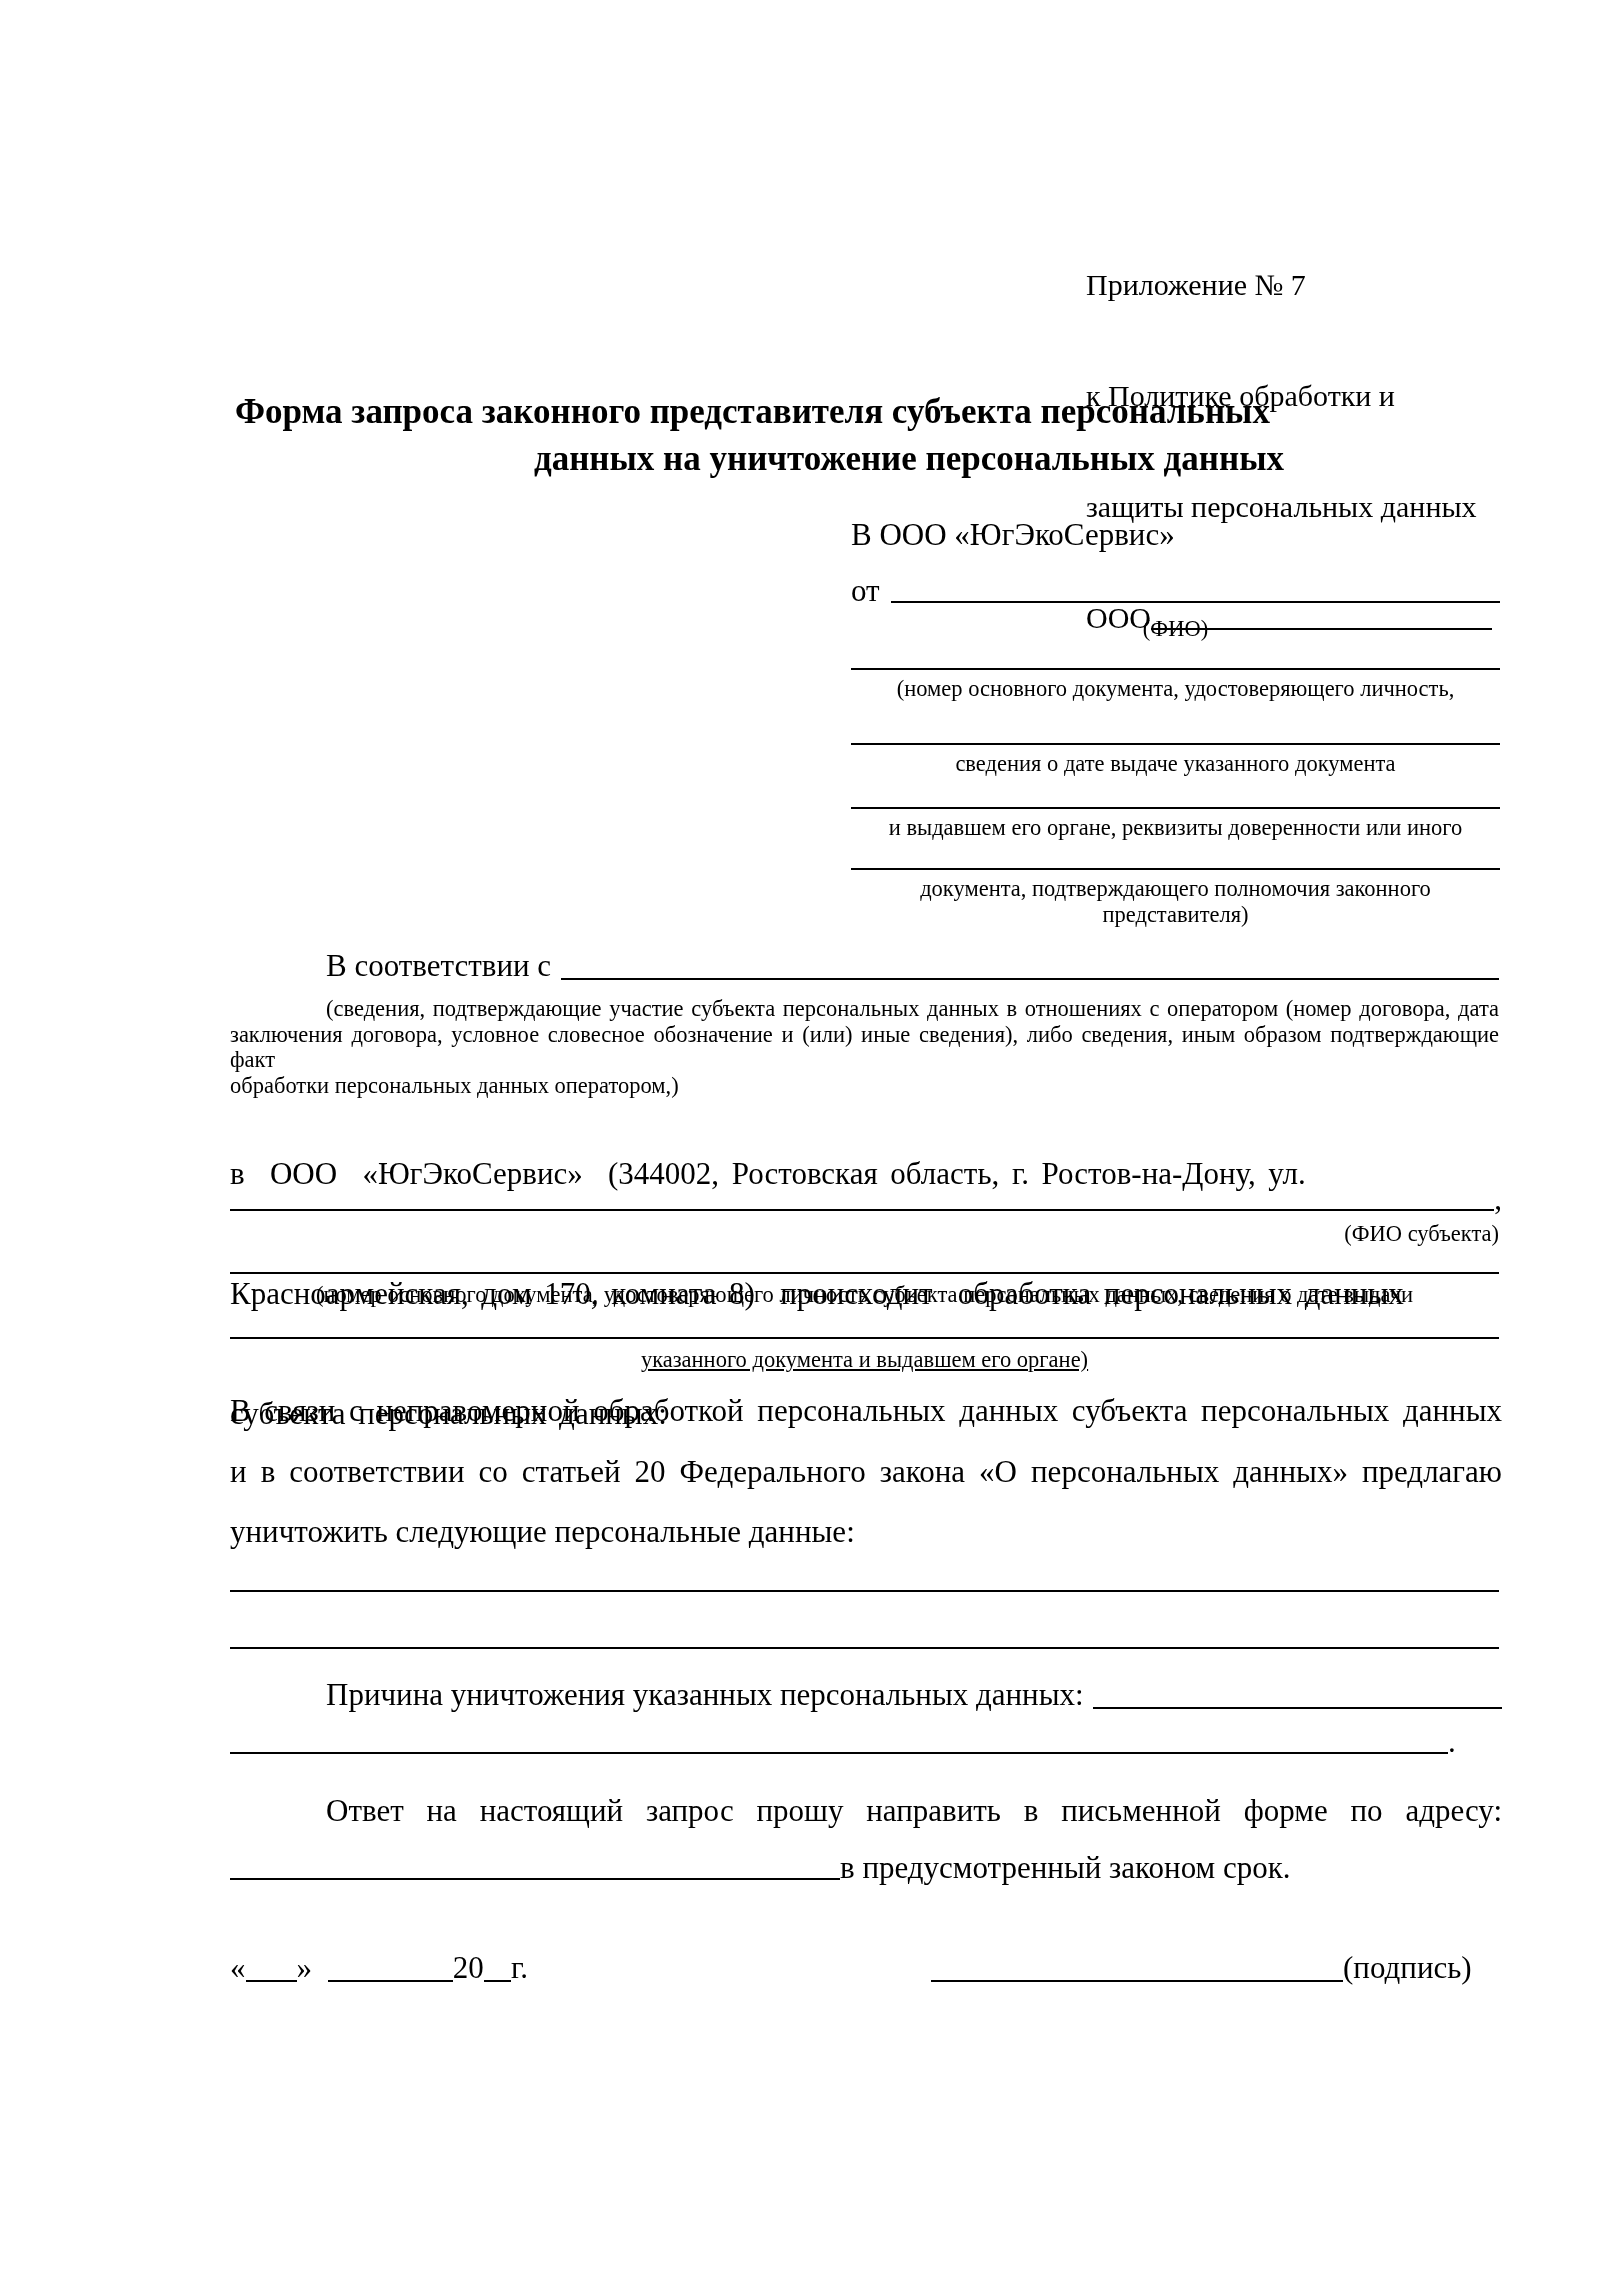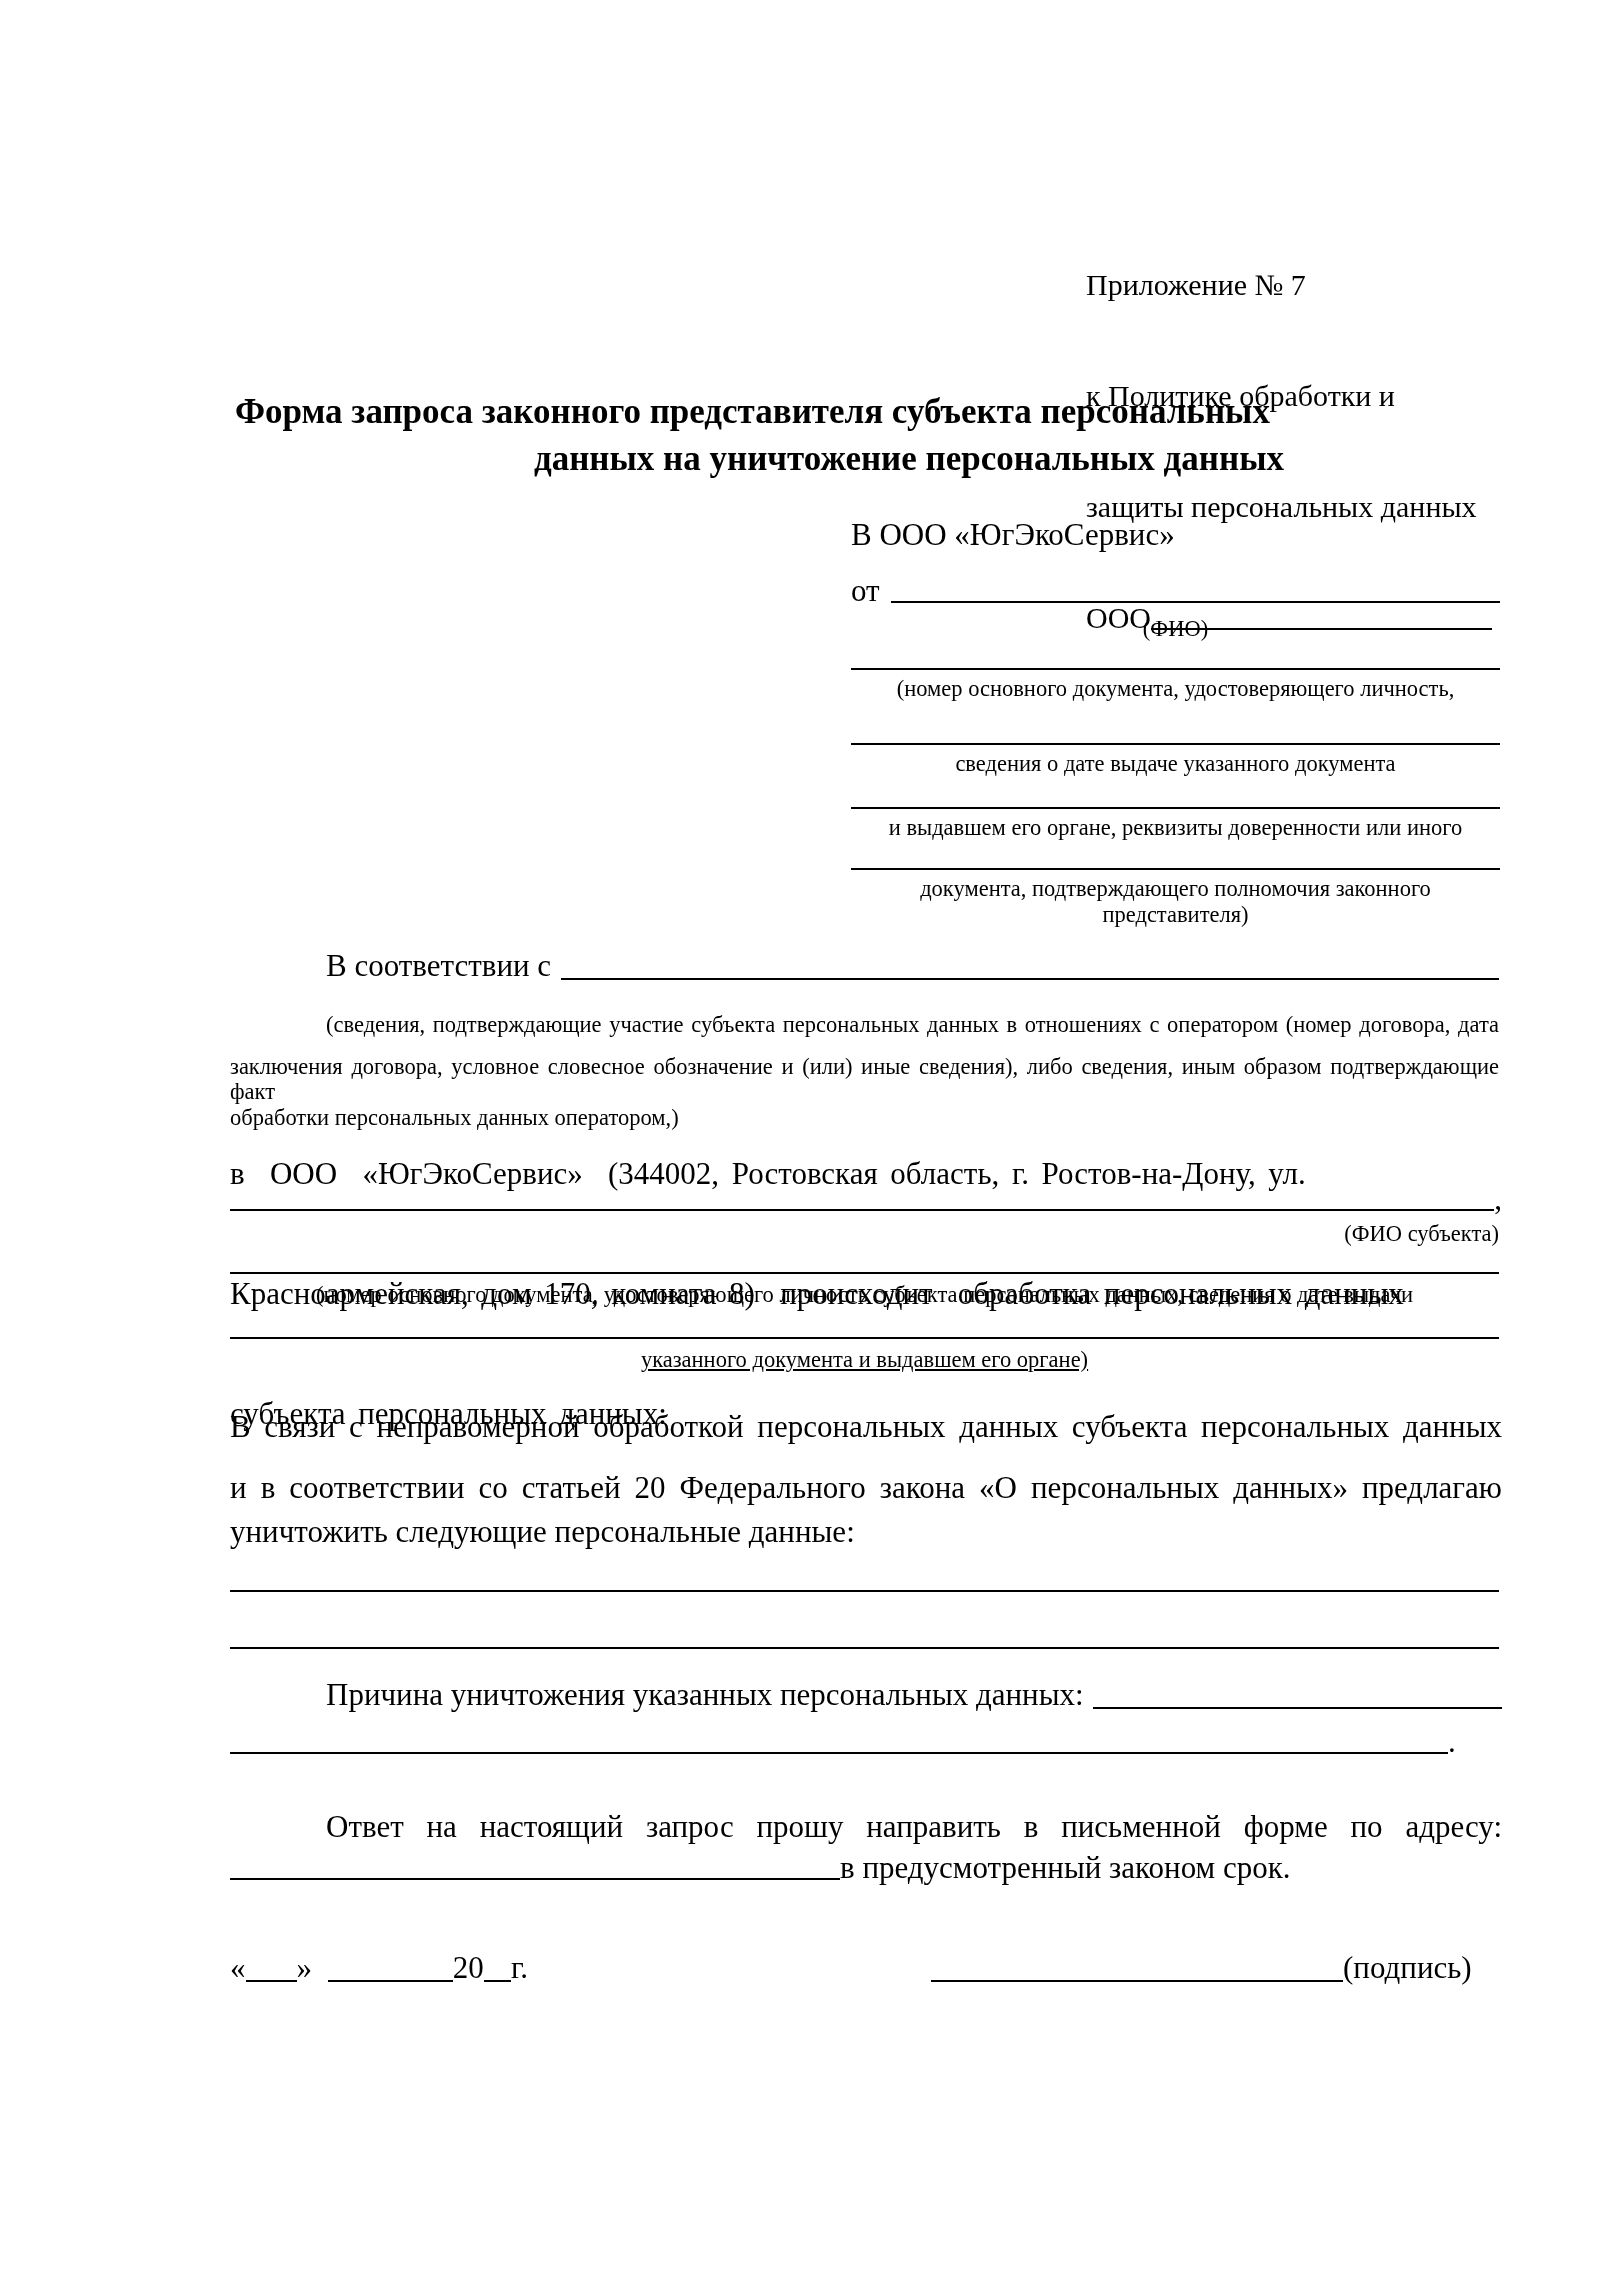--- a/index.html
+++ b/index.html
@@ -10,21 +10,21 @@
     font-family:"Liberation Serif","DejaVu Serif",serif;
     color:#000;
     overflow:hidden;
   }
   .abs{position:absolute;}
   .t32{font-size:31px;line-height:37px;white-space:pre;}
   .t31{font-size:30px;line-height:37px;white-space:pre;}
   .titleline{font-size:35px;line-height:43px;font-weight:bold;white-space:pre;}
   .cap{font-size:22.5px;line-height:25.5px;text-align:center;}
   .fine{font-size:22.5px;line-height:25.5px;}
-  .just{text-align:justify;text-align-last:justify;text-justify:inter-word;white-space:normal;margin-top:16px;}
+  .just{text-align:justify;text-align-last:justify;text-justify:inter-word;white-space:normal;}
   .row{display:flex;align-items:stretch;}
   .fill{flex:1;border-bottom:2.9px solid #000;margin-bottom:5.9px;}
   .useg{display:inline-block;border-bottom:2.9px solid #000;margin-bottom:5.9px;}
   .hr{position:absolute;border-top:2.9px solid #000;}
 </style>
 </head>
 <body>
 
 <div class="page">
 

